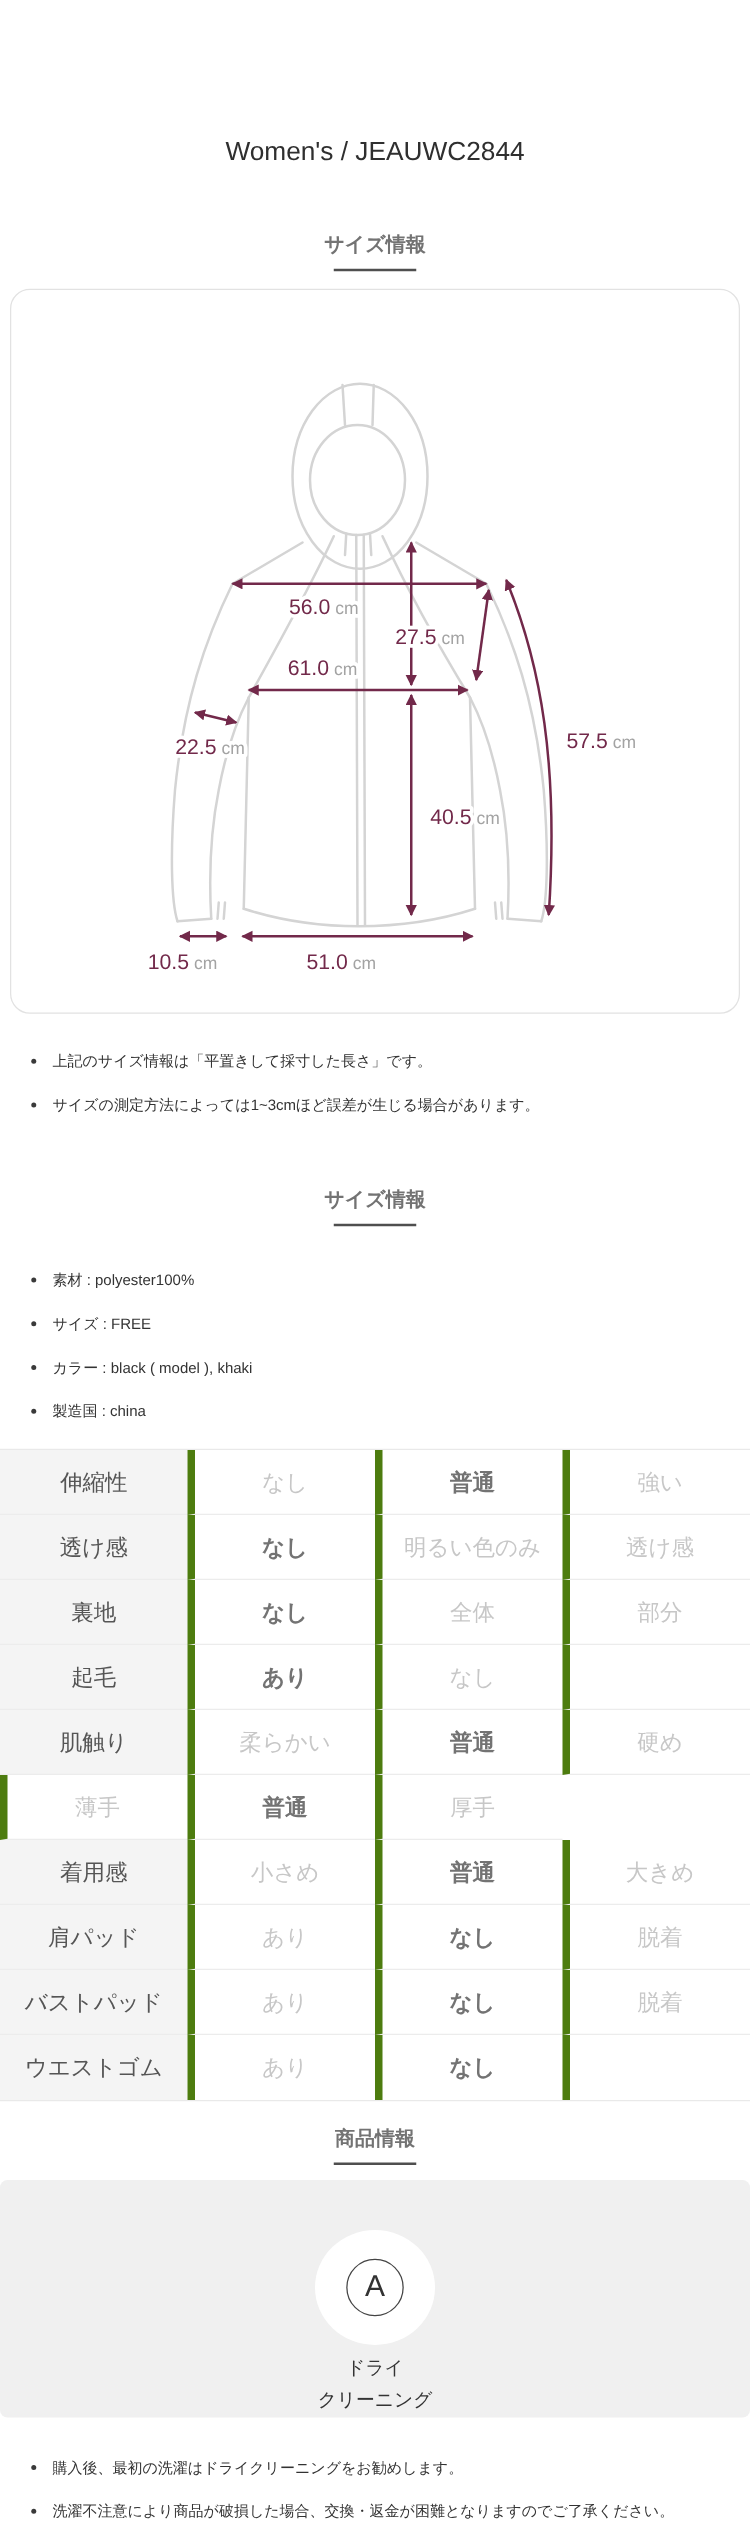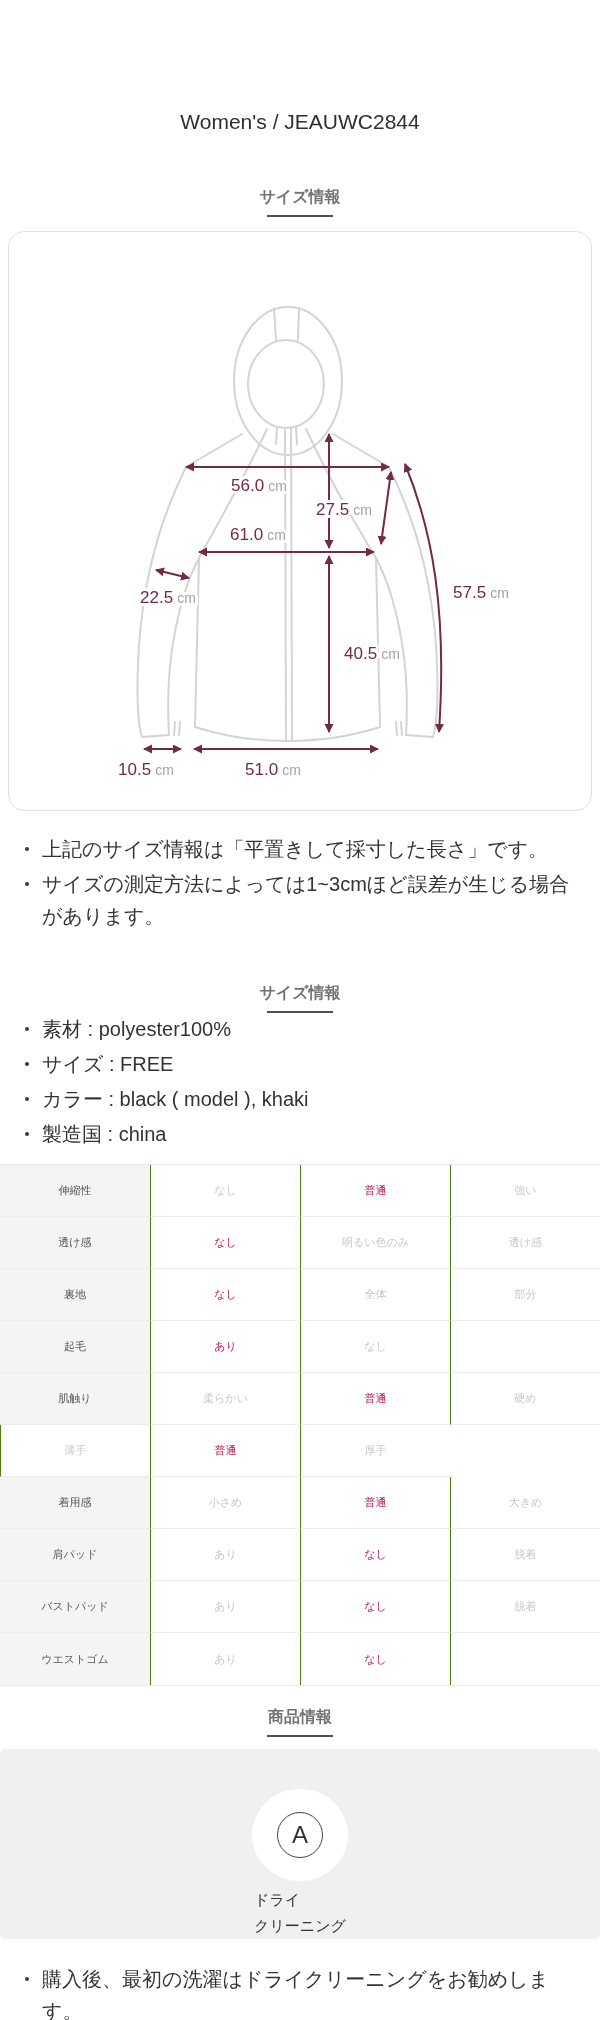--- a/index.html
+++ b/index.html
@@ -39,63 +39,63 @@
     font-size:17px; font-weight:500;
     paint-order:stroke; stroke:#ffffff; stroke-width:6px; stroke-linejoin:round;
   }
   .mlabel .num{fill:#72294a;}
   .mlabel .u{fill:#a3a3a3; font-size:14px; font-weight:400;}
 
   
   ul.notes{list-style:none; margin:22px 0 0 0; padding:0 12px 0 25px;}
   ul.notes li{
     display:flex; align-items:flex-start;
-    font-size:20px; line-height:32px; margin-bottom:3px; color:#333333;
+    font-size:12px; line-height:32px; margin-bottom:3px; color:#333333;
   }
   ul.notes li .blt{
     flex:0 0 auto; width:4px; height:4px; border-radius:50%;
     background:#3a3a3a; margin:14px 13px 0 0;
   }
   ul.notes li .txt{flex:1 1 auto;}
 
-  ul.specs{margin-top:0;}
+  ul.specs{margin-top:27px;}
 
   
   .attr-table{
     margin-top:14px; width:600px;
     border-top:1px solid #e9e9e9; border-bottom:1px solid #e9e9e9;
   }
   .trow{display:grid; grid-template-columns:150px 150px 150px 150px;}
   .tcell{
     height:52px; display:flex; align-items:center; justify-content:center;
-    font-size:11px; border-bottom:1px solid #ececec; box-sizing:border-box;
+    font-size:18px; border-bottom:1px solid #ececec; box-sizing:border-box;
   }
   .trow:last-child .tcell{border-bottom:none;}
   .tlabel{background:#f4f4f4; color:#555555;}
-  .topt{color:#c7c7c7; border-left:1px solid #4d7c0f; background:#ffffff;}
-  .topt.sel{color:#be185d; font-weight:400;}
+  .topt{color:#c7c7c7; border-left:6px solid #4d7c0f; background:#ffffff;}
+  .topt.sel{color:#737373; font-weight:700;}
 
   
   .sec-head.product{margin-top:20px;}
   .care-panel{
     margin-top:12px; margin-left:0; width:600px; height:190px;
     background:#f0f0f0; border-radius:6px; box-sizing:border-box;
     display:flex; flex-direction:column; align-items:center;
   }
   .care-halo{
     margin-top:40px; width:96px; height:96px; border-radius:50%;
     background:#ffffff; display:flex; align-items:center; justify-content:center;
   }
   .care-circle{
     width:44px; height:44px; border:1.5px solid #444444; border-radius:50%;
     display:flex; align-items:center; justify-content:center;
     font-size:24px; color:#333333; background:transparent;
   }
   .care-label{
-    margin-top:6px; text-align:left; font-size:15px; line-height:26px; color:#333333;
+    margin-top:6px; text-align:center; font-size:15px; line-height:26px; color:#333333;
   }
 
   ul.care-notes{margin-top:24px; padding-bottom:20px;}
 </style>
 </head>
 <body>
 
 <div class="page">
 
   <h1 class="title">Women's / JEAUWC2844</h1>

